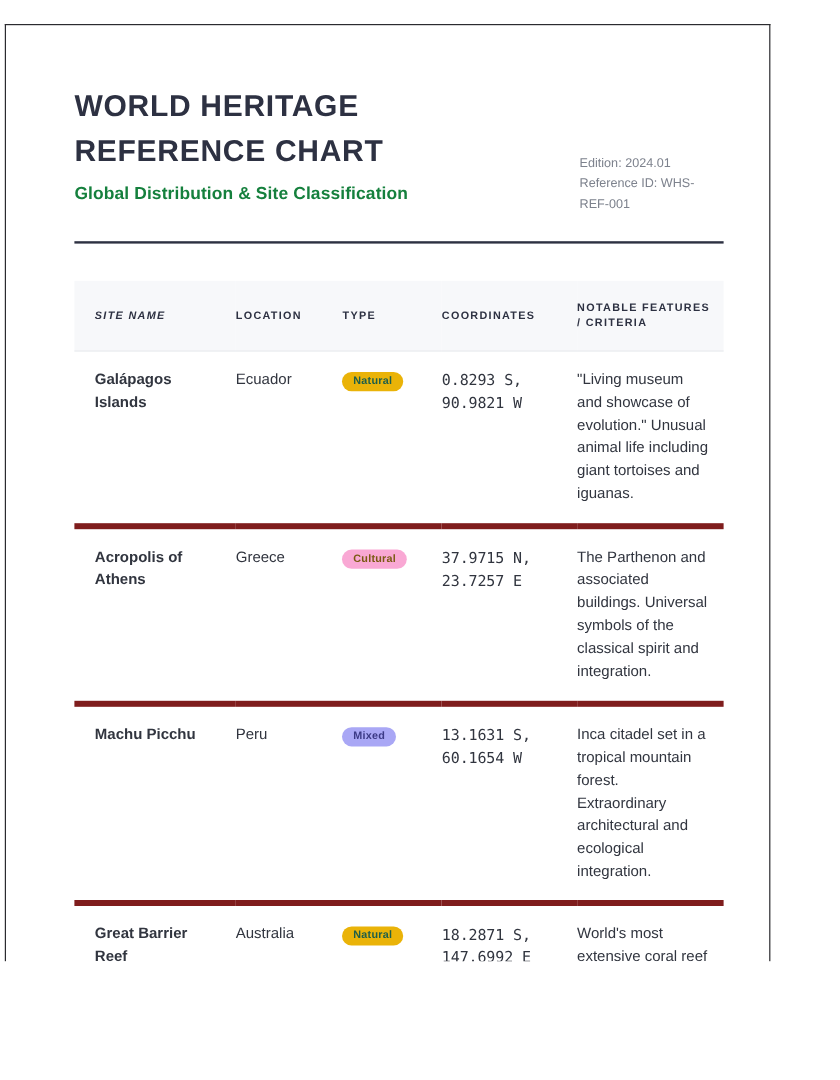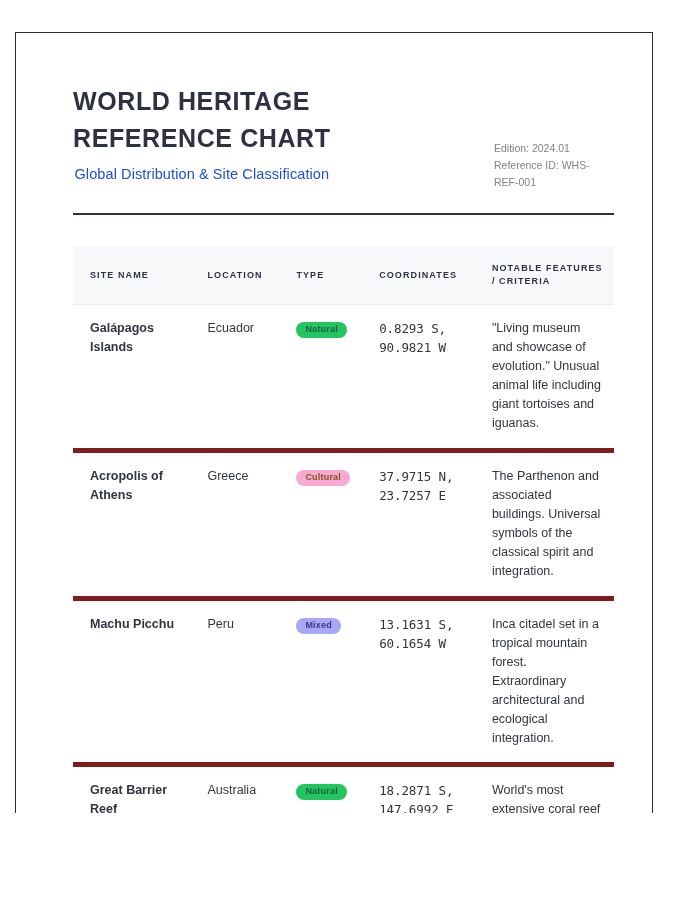--- a/index.html
+++ b/index.html
@@ -11,30 +11,29 @@
     width: 700px;
     height: 900px;
     overflow: hidden;
     font-family: "Liberation Sans", sans-serif;
     -webkit-font-smoothing: antialiased;
   }
 
   
   .sheet {
     position: absolute;
-    left: 15px;
+    left: 4px;
     top: 20px;
     width: 638px;
     height: 781px;
     box-sizing: border-box;
     border: 1px solid #2b2b2f;
     border-bottom: none;
     background: #ffffff;
     overflow: hidden;
-    margin-top: 12px;
   }
   .sheet-inner {
     padding: 50px 38px 0 57px;
   }
 
   
   .doc-head {
     display: flex;
     align-items: flex-start;
     justify-content: space-between;
@@ -47,23 +46,23 @@
     font-size: 25px;
     font-weight: bold;
     color: #2d3142;
     letter-spacing: 0.6px;
     line-height: 1.48;
     margin: 0;
     white-space: pre-line;
   }
   .doc-subtitle {
     font-size: 14.5px;
-    color: #1d4ed8;
+    color: #15803d;
     margin: 9px 0 0 0;
-    font-weight: normal;
+    font-weight: bold;
     letter-spacing: 0.1px;
     text-align: center;
   }
   .meta-block {
     text-align: left;
     font-size: 10.5px;
     color: #7d828d;
     line-height: 1.62;
     padding-top: 57px;
     width: 120px;
@@ -88,21 +87,21 @@
     text-align: left;
     vertical-align: middle;
     font-size: 9px;
     font-weight: bold;
     letter-spacing: 1.1px;
     color: #2d3142;
     padding: 16px 10px 16px 0;
     line-height: 1.45;
     border-bottom: 1px solid #e9ebef;
   }
-  table.chart thead th:first-child { padding-left: 17px; }
+  table.chart thead th:first-child { padding-left: 17px; font-style: italic; }
 
   col.c-name   { width: 130px; }
   col.c-loc    { width: 86px; }
   col.c-type   { width: 80px; }
   col.c-coord  { width: 109px; }
   col.c-notes  { width: 118px; }
 
   table.chart tbody td {
     vertical-align: top;
     padding: 14px 10px 14px 0;
@@ -136,21 +135,21 @@
   .badge {
     display: inline-block;
     padding: 3px 9px 4px 9px;
     border-radius: 9px;
     font-size: 9px;
     font-weight: bold;
     letter-spacing: 0.2px;
     line-height: 1;
     white-space: nowrap;
   }
-  .badge-natural  { background: #22c55e; color: #1f5f4a; }
+  .badge-natural  { background: #eab308; color: #1f5f4a; }
   .badge-cultural { background: #f9a8d4; color: #7a5a12; }
   .badge-mixed    { background: #a9a7f5; color: #3c3a86; }
 
   
   tr.row-band td { height: 115px; }
 </style>
 </head>
 <body>
 
 <div class="sheet">

